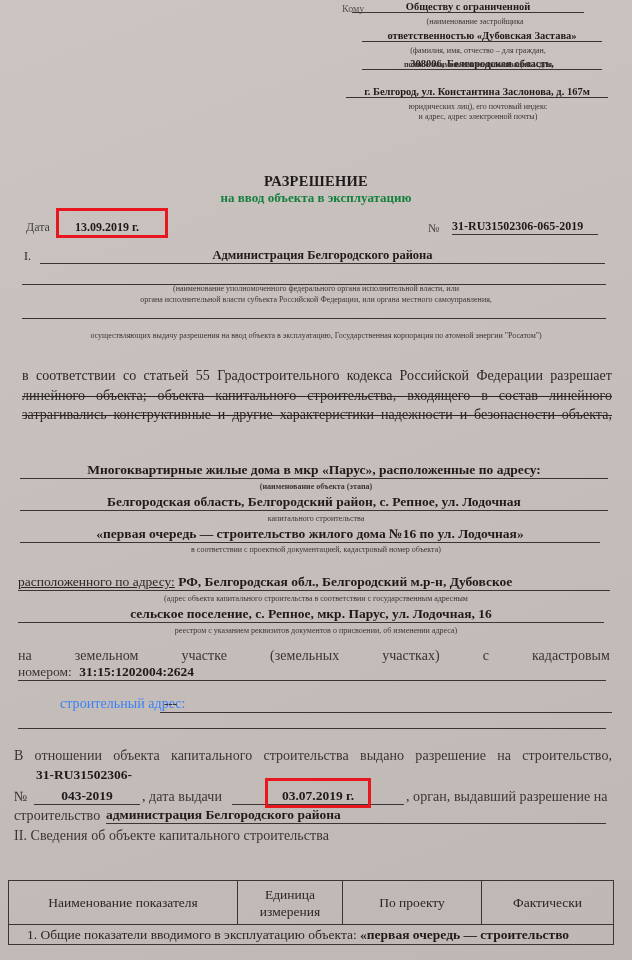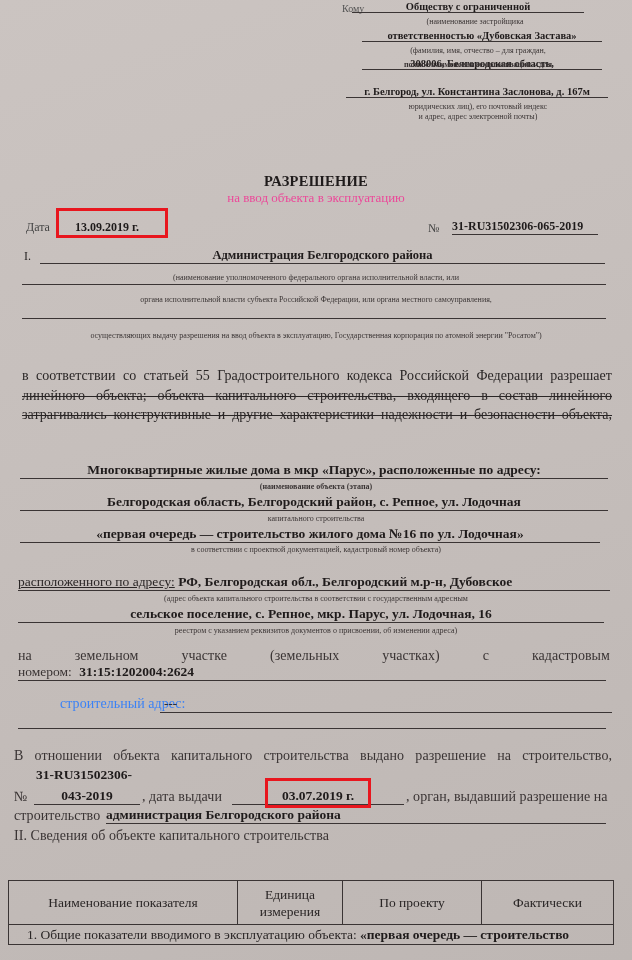--- a/index.html
+++ b/index.html
@@ -32,32 +32,32 @@
   <div class="abs line bold center" style="left:362px;top:30px;width:240px;font-size:10.5px;">ответственностью «Дубовская Застава»</div>
   <div class="abs small" style="left:350px;top:46px;width:256px;">(фамилия, имя, отчество – для граждан,</div>
   <div class="abs line bold center" style="left:362px;top:58px;width:240px;font-size:10.5px;">308006, Белгородская область,</div>
   <div class="abs small" style="left:350px;top:60px;width:256px;font-weight:bold;">полное наименование организации – для</div>
   <div class="abs line bold center" style="left:346px;top:86px;width:262px;font-size:10.5px;">г. Белгород, ул. Константина Заслонова, д. 167м</div>
   <div class="abs small" style="left:350px;top:102px;width:256px;">юридических лиц), его почтовый индекс</div>
   <div class="abs small" style="left:350px;top:112px;width:256px;">и адрес, адрес электронной почты)</div>
 </div>
 
 <div class="abs bold center" style="left:0;top:173px;width:632px;font-size:14.5px;letter-spacing:0.3px;">РАЗРЕШЕНИЕ</div>
-<div class="abs center" style="left:0;top:190px;width:632px;font-size:13px;font-weight:normal;color:#ec4899;">на ввод объекта в эксплуатацию</div>
+<div class="abs center" style="left:0;top:190px;width:632px;font-size:13px;font-weight:bold;color:#15803d;">на ввод объекта в эксплуатацию</div>
 
 <span class="abs" style="left:26px;top:220px;font-size:12px;color:#444;">Дата</span>
 <span class="abs bold" style="left:75px;top:220px;font-size:12px;">13.09.2019 г.</span>
 <div class="redbox" style="left:56px;top:208px;width:112px;height:30px;"></div>
 
 <span class="abs" style="left:428px;top:221px;font-size:12px;color:#444;">№</span>
 <span class="abs bold line" style="left:452px;top:219px;width:146px;font-size:12px;">31-RU31502306-065-2019</span>
 
 <span class="abs" style="left:24px;top:249px;font-size:12px;">I.</span>
 <div class="abs line bold center" style="left:40px;top:248px;width:565px;font-size:12.5px;">Администрация Белгородского района</div>
-<div class="abs small" style="left:0;top:273px;width:632px;text-align:center;">(наименование уполномоченного федерального органа исполнительной власти, или</div>
+<div class="abs small" style="left:0;top:284px;width:632px;text-align:center;">(наименование уполномоченного федерального органа исполнительной власти, или</div>
 <div class="abs line" style="left:22px;top:284px;width:584px;height:0;"></div>
 <div class="abs small" style="left:0;top:295px;width:632px;">органа исполнительной власти субъекта Российской Федерации, или органа местного самоуправления,</div>
 <div class="abs line" style="left:22px;top:318px;width:584px;height:0;"></div>
 <div class="abs small" style="left:0;top:331px;width:632px;">осуществляющих выдачу разрешения на ввод объекта в эксплуатацию, Государственная корпорация по атомной энергии "Росатом")</div>
 
 <div class="abs body-txt" style="left:22px;top:366px;width:590px;line-height:19.5px;">
   <div class="justify">в соответствии со статьей 55 Градостроительного кодекса Российской Федерации разрешает</div>
   <div class="justify strike">линейного объекта; объекта капитального строительства, входящего в состав линейного</div>
   <div class="justify strike">затрагивались конструктивные и другие характеристики надежности и безопасности объекта,</div>
 </div>

